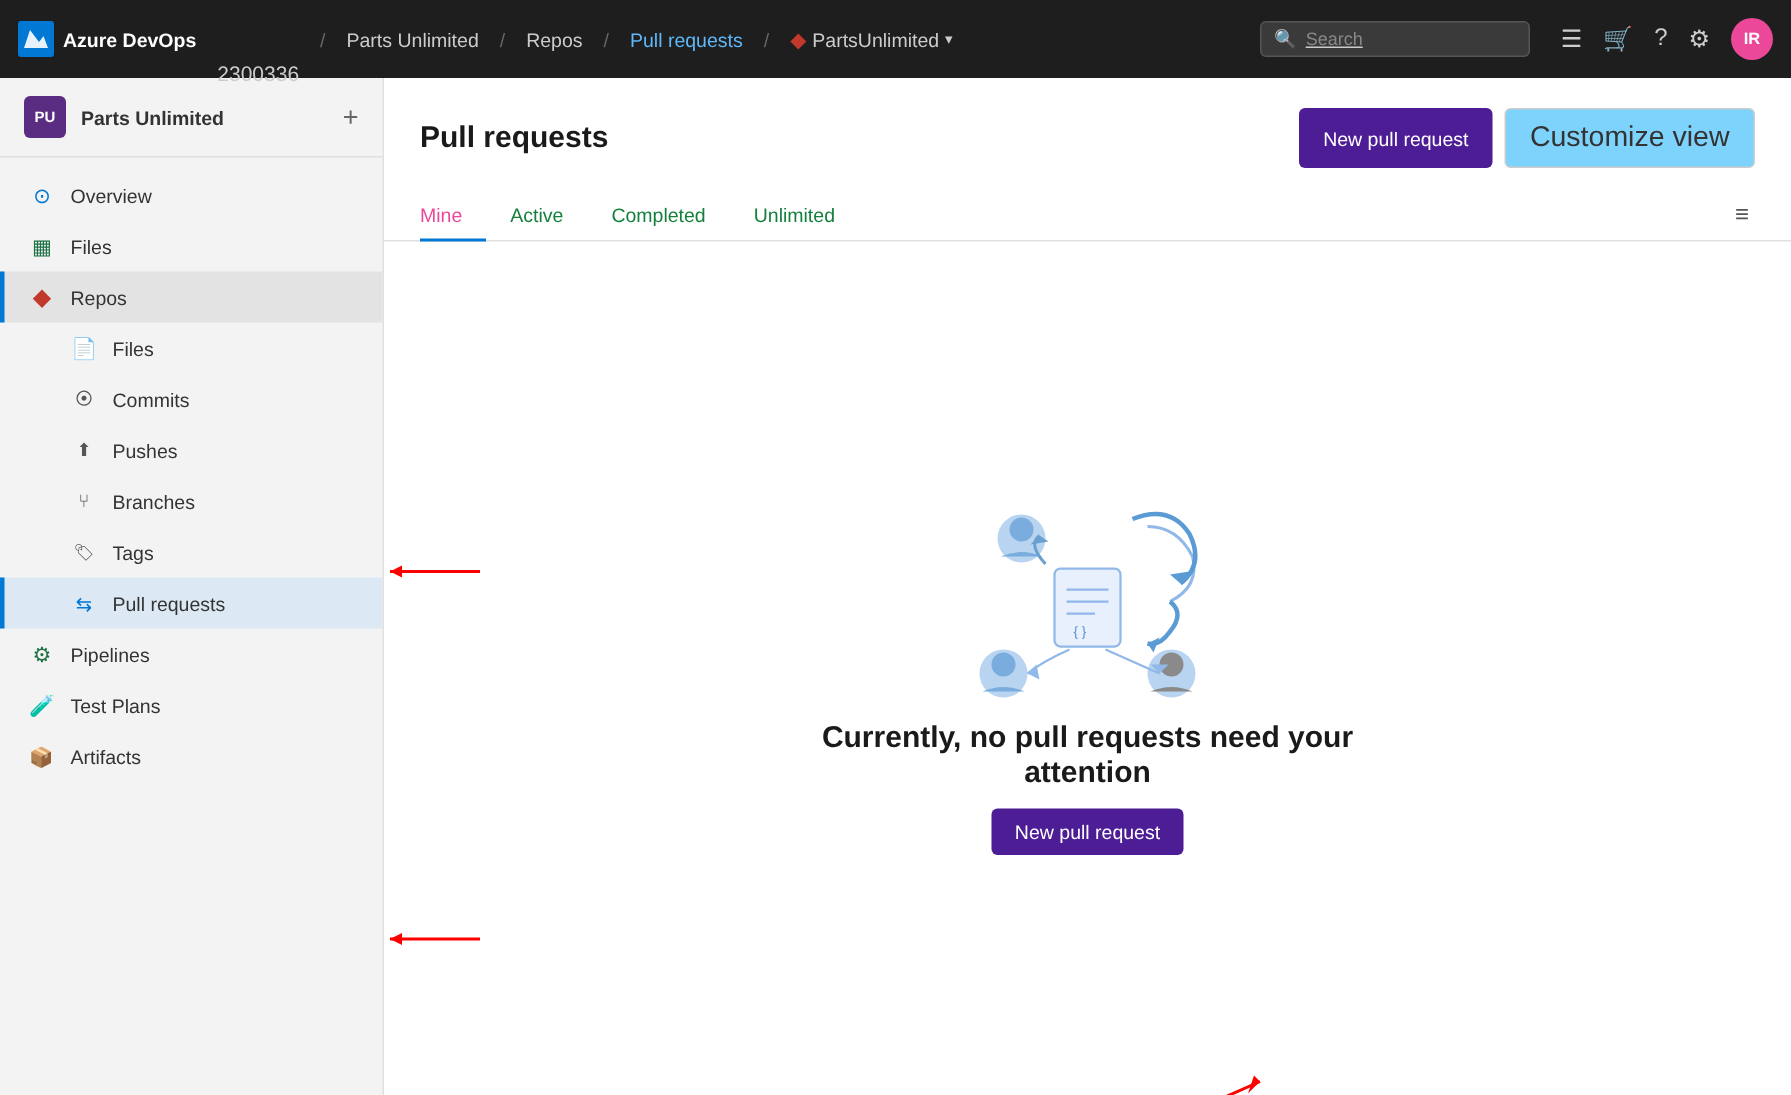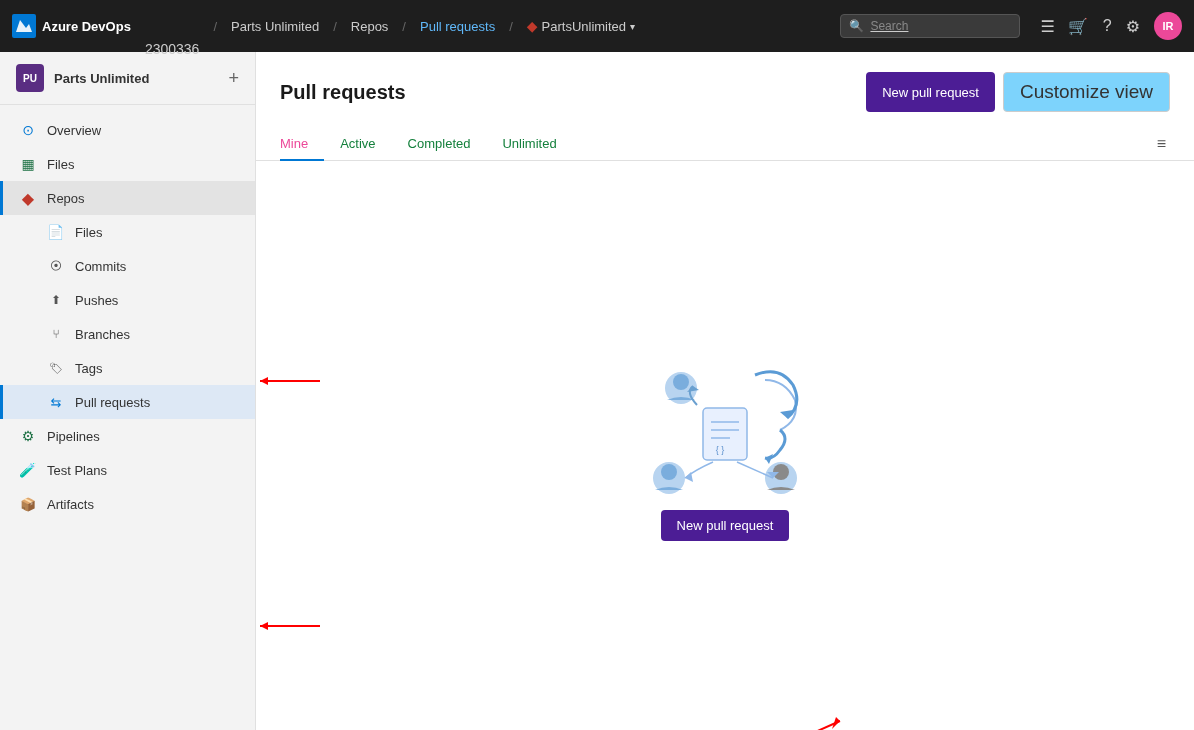--- a/index.html
+++ b/index.html
@@ -356,20 +356,21 @@
         <path d="M112 112 Q130 120 148 128" stroke="#90b8e8" stroke-width="1.5" fill="none"></path>
         <polygon points="148,128 142,122 154,122" fill="#90b8e8"></polygon>
 
         <path d="M155 80 Q165 88 155 100 Q148 110 140 108" stroke="#5b9bd5" stroke-width="3" fill="none"></path>
         <polygon points="140,108 148,104 144,114" fill="#5b9bd5"></polygon>
 
         <path d="M130 25 Q155 15 168 35 Q178 55 162 68" stroke="#5b9bd5" stroke-width="3" fill="none"></path>
         <polygon points="162,68 155,62 168,60" fill="#5b9bd5"></polygon>
       </svg>
 
+      <h2 class="pr-empty-title">Currently, no pull requests need your attention</h2>
       <button class="btn-primary">New pull request</button>
 
       <svg style="position:absolute; top:0; left:-256px; width:100vw; height:100%; pointer-events:none; overflow:visible;">
 
         <line x1="320" y1="220" x2="260" y2="220" stroke="red" stroke-width="2"></line>
         <polygon points="260,220 268,216 268,224" fill="red"></polygon>
 
         <line x1="320" y1="465" x2="260" y2="465" stroke="red" stroke-width="2"></line>
         <polygon points="260,465 268,461 268,469" fill="red"></polygon>
 

